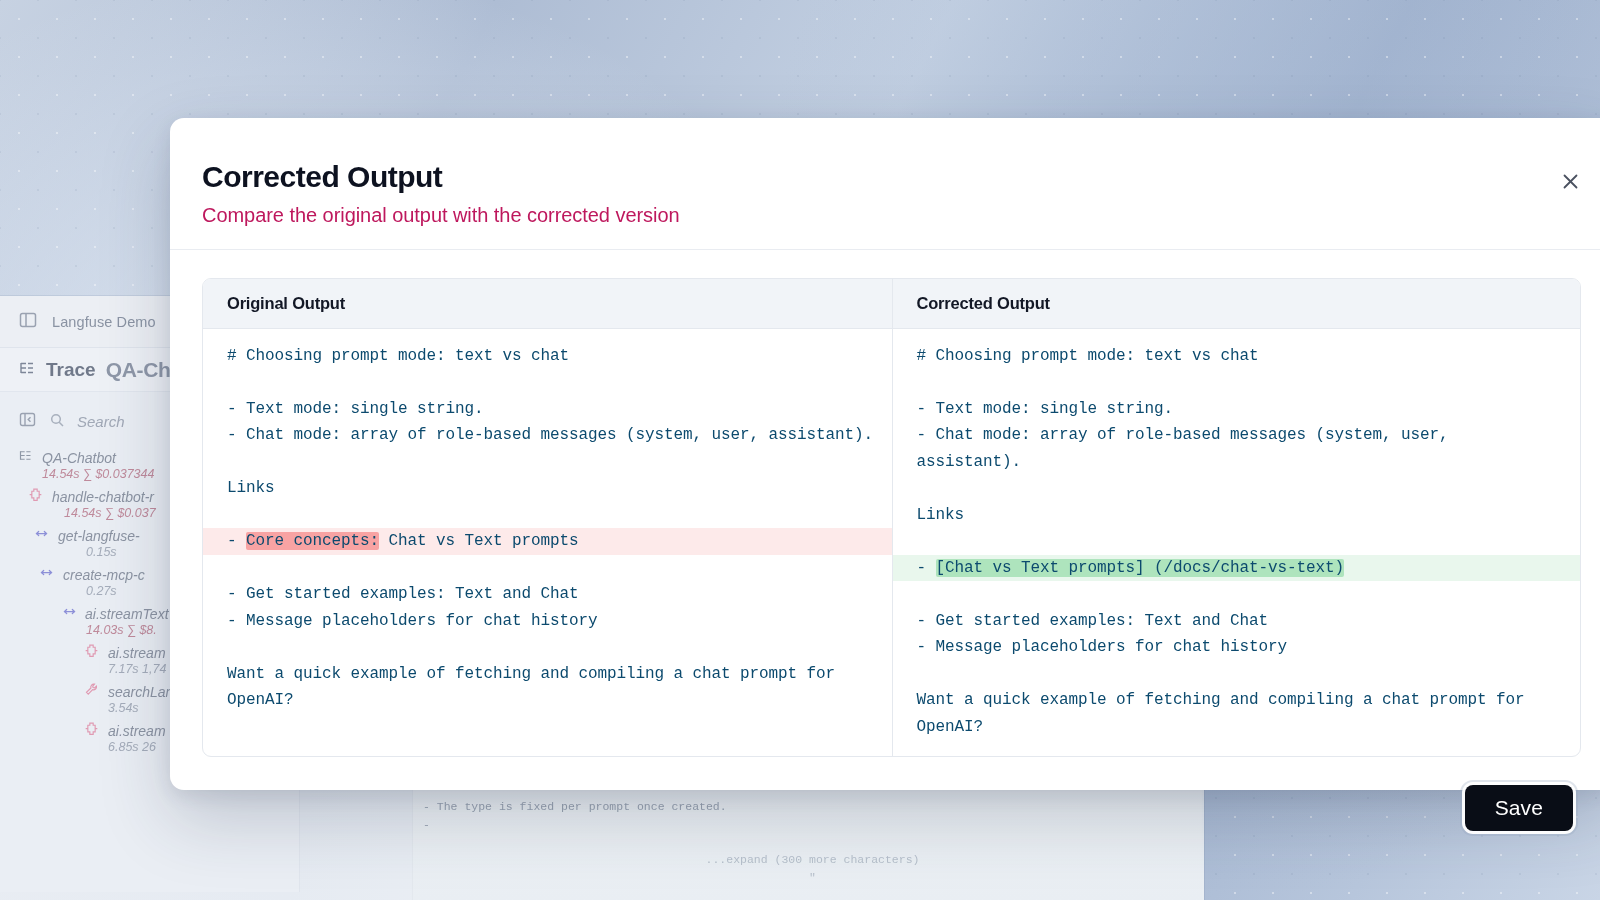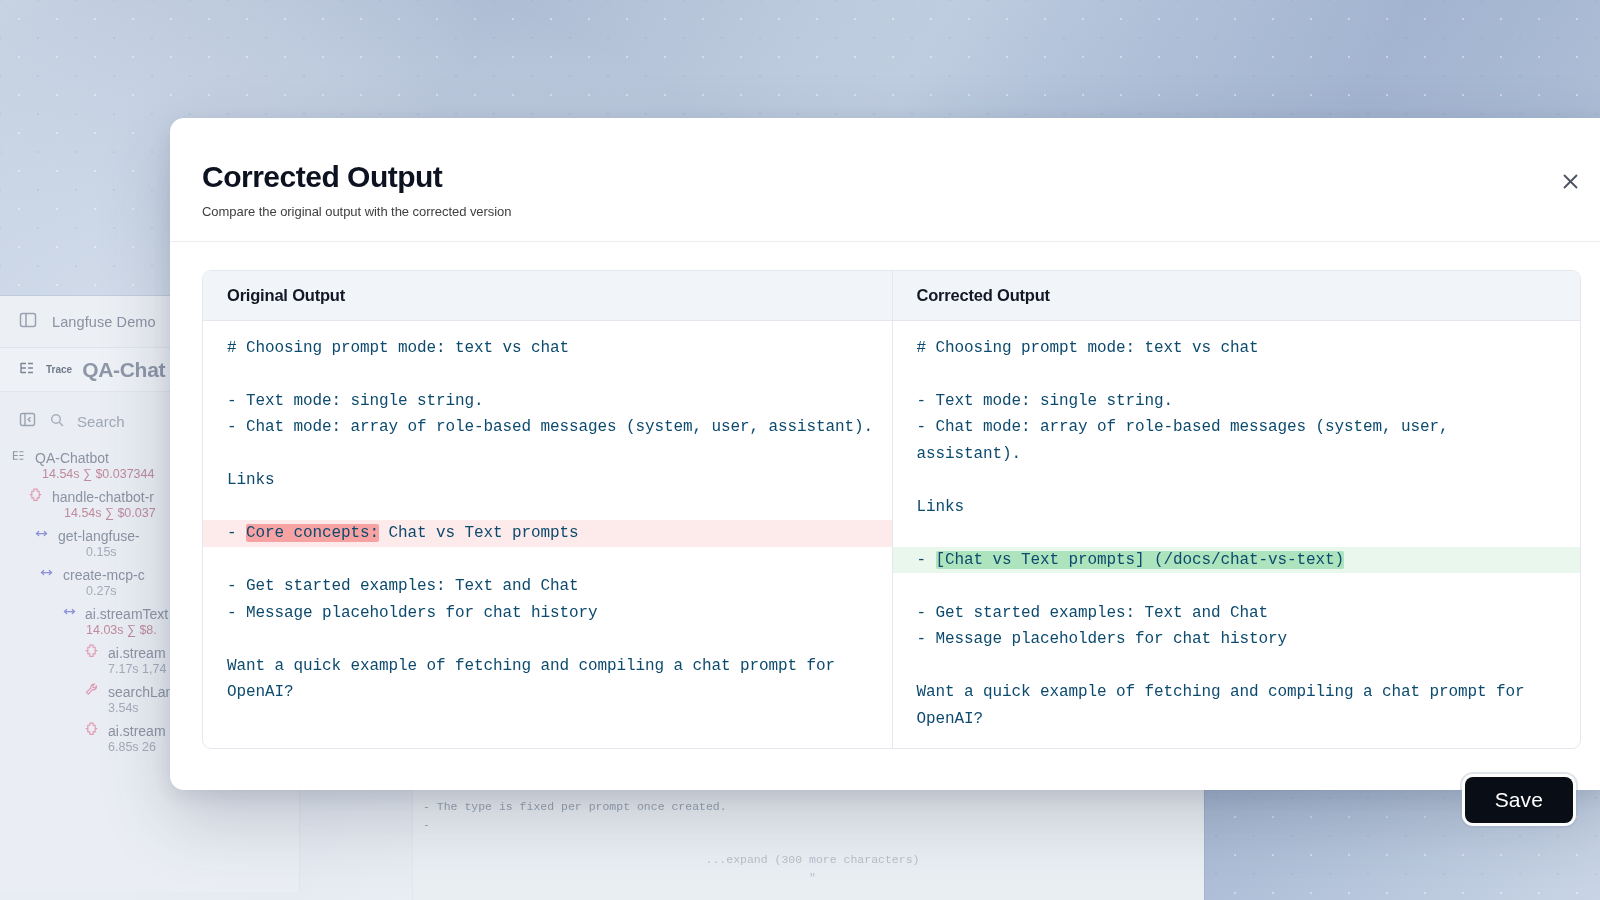--- a/index.html
+++ b/index.html
@@ -40,27 +40,28 @@
     position:absolute; left:0; top:0; width:1204px; height:52px;
     background:#eceff4; border-bottom:1px solid #dfe4ec;
     display:flex; align-items:center; gap:14px; padding-left:18px;
   }
   .app-title-txt{ font-size:14.5px; color:#8a93a3; letter-spacing:.1px; }
   #app-tracebar{
     position:absolute; left:0; top:52px; width:1204px; height:44px;
     background:#eef1f6; border-bottom:1px solid #e1e6ee;
     display:flex; align-items:center; gap:10px; padding-left:18px;
   }
-  .trace-lbl{ font-size:10px; color:#70798a; font-weight:600; }
+  .trace-lbl{ font-size:19px; color:#70798a; font-weight:600; }
   .trace-name{ font-size:21px; color:#8e97a8; font-weight:700; letter-spacing:-.3px; }
 
   #app-sidebar{
     position:absolute; left:0; top:96px; width:300px; bottom:8px;
     background:#eaeef4; border-right:1px solid #e0e5ed;
     padding-top:10px;
+    font-style:italic;
   }
   #sidebar-search{
     display:flex; align-items:center; gap:12px; padding:8px 0 12px 18px;
   }
   .search-ph{ font-size:15px; color:#a0a8b6; }
 
   .tree-item{ position:relative; padding:3px 0 3px 0; }
   .tree-row{ display:flex; align-items:center; gap:9px; }
   .tree-label{ font-size:14px; color:#8b93a2; white-space:nowrap; }
   .tree-meta{ font-size:12.5px; color:#bf8a9b; margin-left:2px; white-space:nowrap; }
@@ -85,21 +86,21 @@
     background:#ffffff; border-radius:14px;
     box-shadow:0 28px 70px rgba(38,52,78,0.22), 0 6px 18px rgba(38,52,78,0.10);
     z-index:5;
   }
   #modal-header{ padding:42px 44px 22px 32px; position:relative; }
   #modal-title{
     font-size:30px; font-weight:700; color:#0d1220; letter-spacing:-.5px;
     line-height:1.15;
   }
   #modal-subtitle{
-    margin-top:9px; font-size:13px; color:#404040; letter-spacing:-.05px;
+    margin-top:9px; font-size:20px; color:#be185d; letter-spacing:-.05px;
   }
   #modal-close{
     position:absolute; right:28px; top:48px;
     width:30px; height:30px; border-radius:6px;
     display:flex; align-items:center; justify-content:center;
     cursor:pointer; background:transparent; border:0;
   }
   #modal-close svg{ display:block; }
   #modal-divider{ height:1px; background:#e9ecf1; margin:0; }
 
@@ -193,21 +194,21 @@
       <span>
         <svg width="16" height="16" viewBox="0 0 16 16" fill="none" stroke="#a8b0bd" stroke-width="1.5">
           <circle cx="7" cy="7" r="4.3"></circle>
             <line x1="10.2" y1="10.2" x2="14" y2="14"></line>
         </svg>
       </span>
       <span class="search-ph">Search</span>
     </div>
     <div id="tree-container">
         <div class="tree-item">
-          <div class="tree-row" style="padding-left: 11px; text-align: right;">
+          <div class="tree-row" style="padding-left: 18px; text-align: right;">
             <span><svg width="15" height="15" viewBox="0 0 18 18" fill="none" stroke="#8e97a6" stroke-width="1.4">
                 <line x1="3" y1="4" x2="3" y2="14"></line>
                 <line x1="3" y1="4.5" x2="8" y2="4.5"></line>
                 <line x1="3" y1="9" x2="8" y2="9"></line>
                 <line x1="3" y1="13.5" x2="8" y2="13.5"></line>
                 <line x1="10" y1="4.5" x2="15" y2="4.5"></line>
                 <line x1="10" y1="9" x2="15" y2="9"></line>
                 <line x1="10" y1="13.5" x2="15" y2="13.5"></line>
               </svg></span>
             <span class="tree-label">QA-Chatbot</span>

